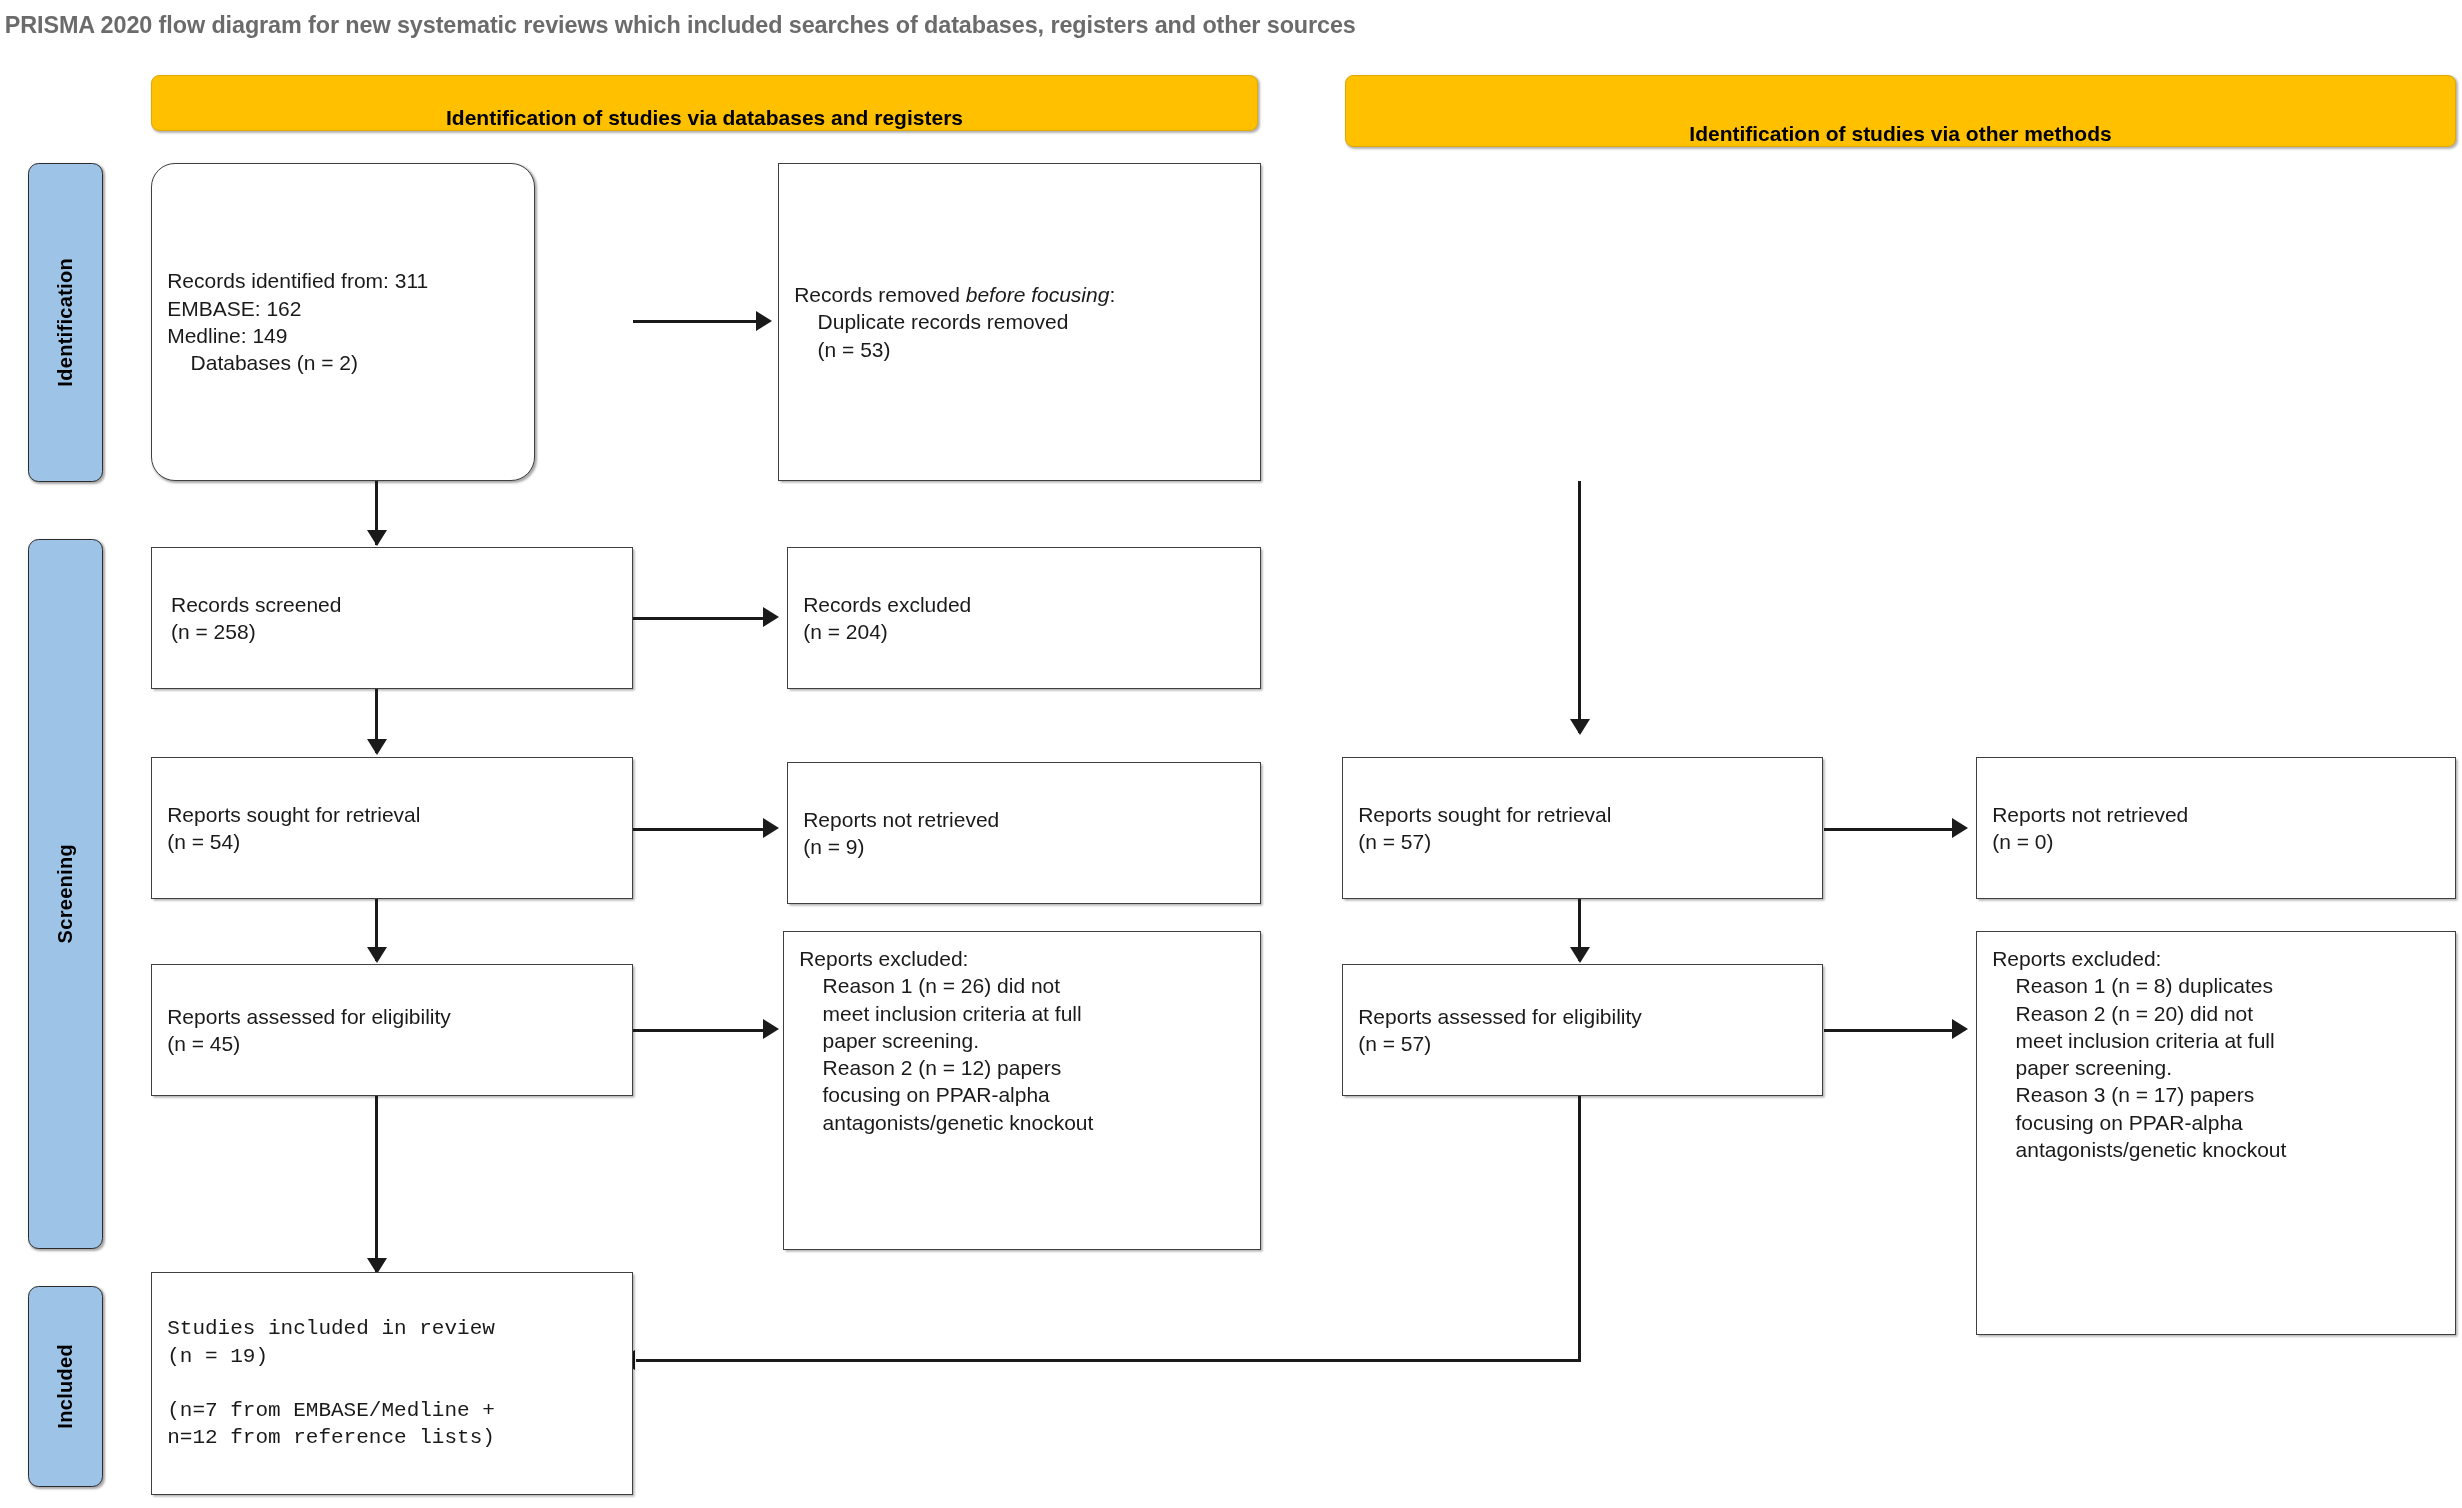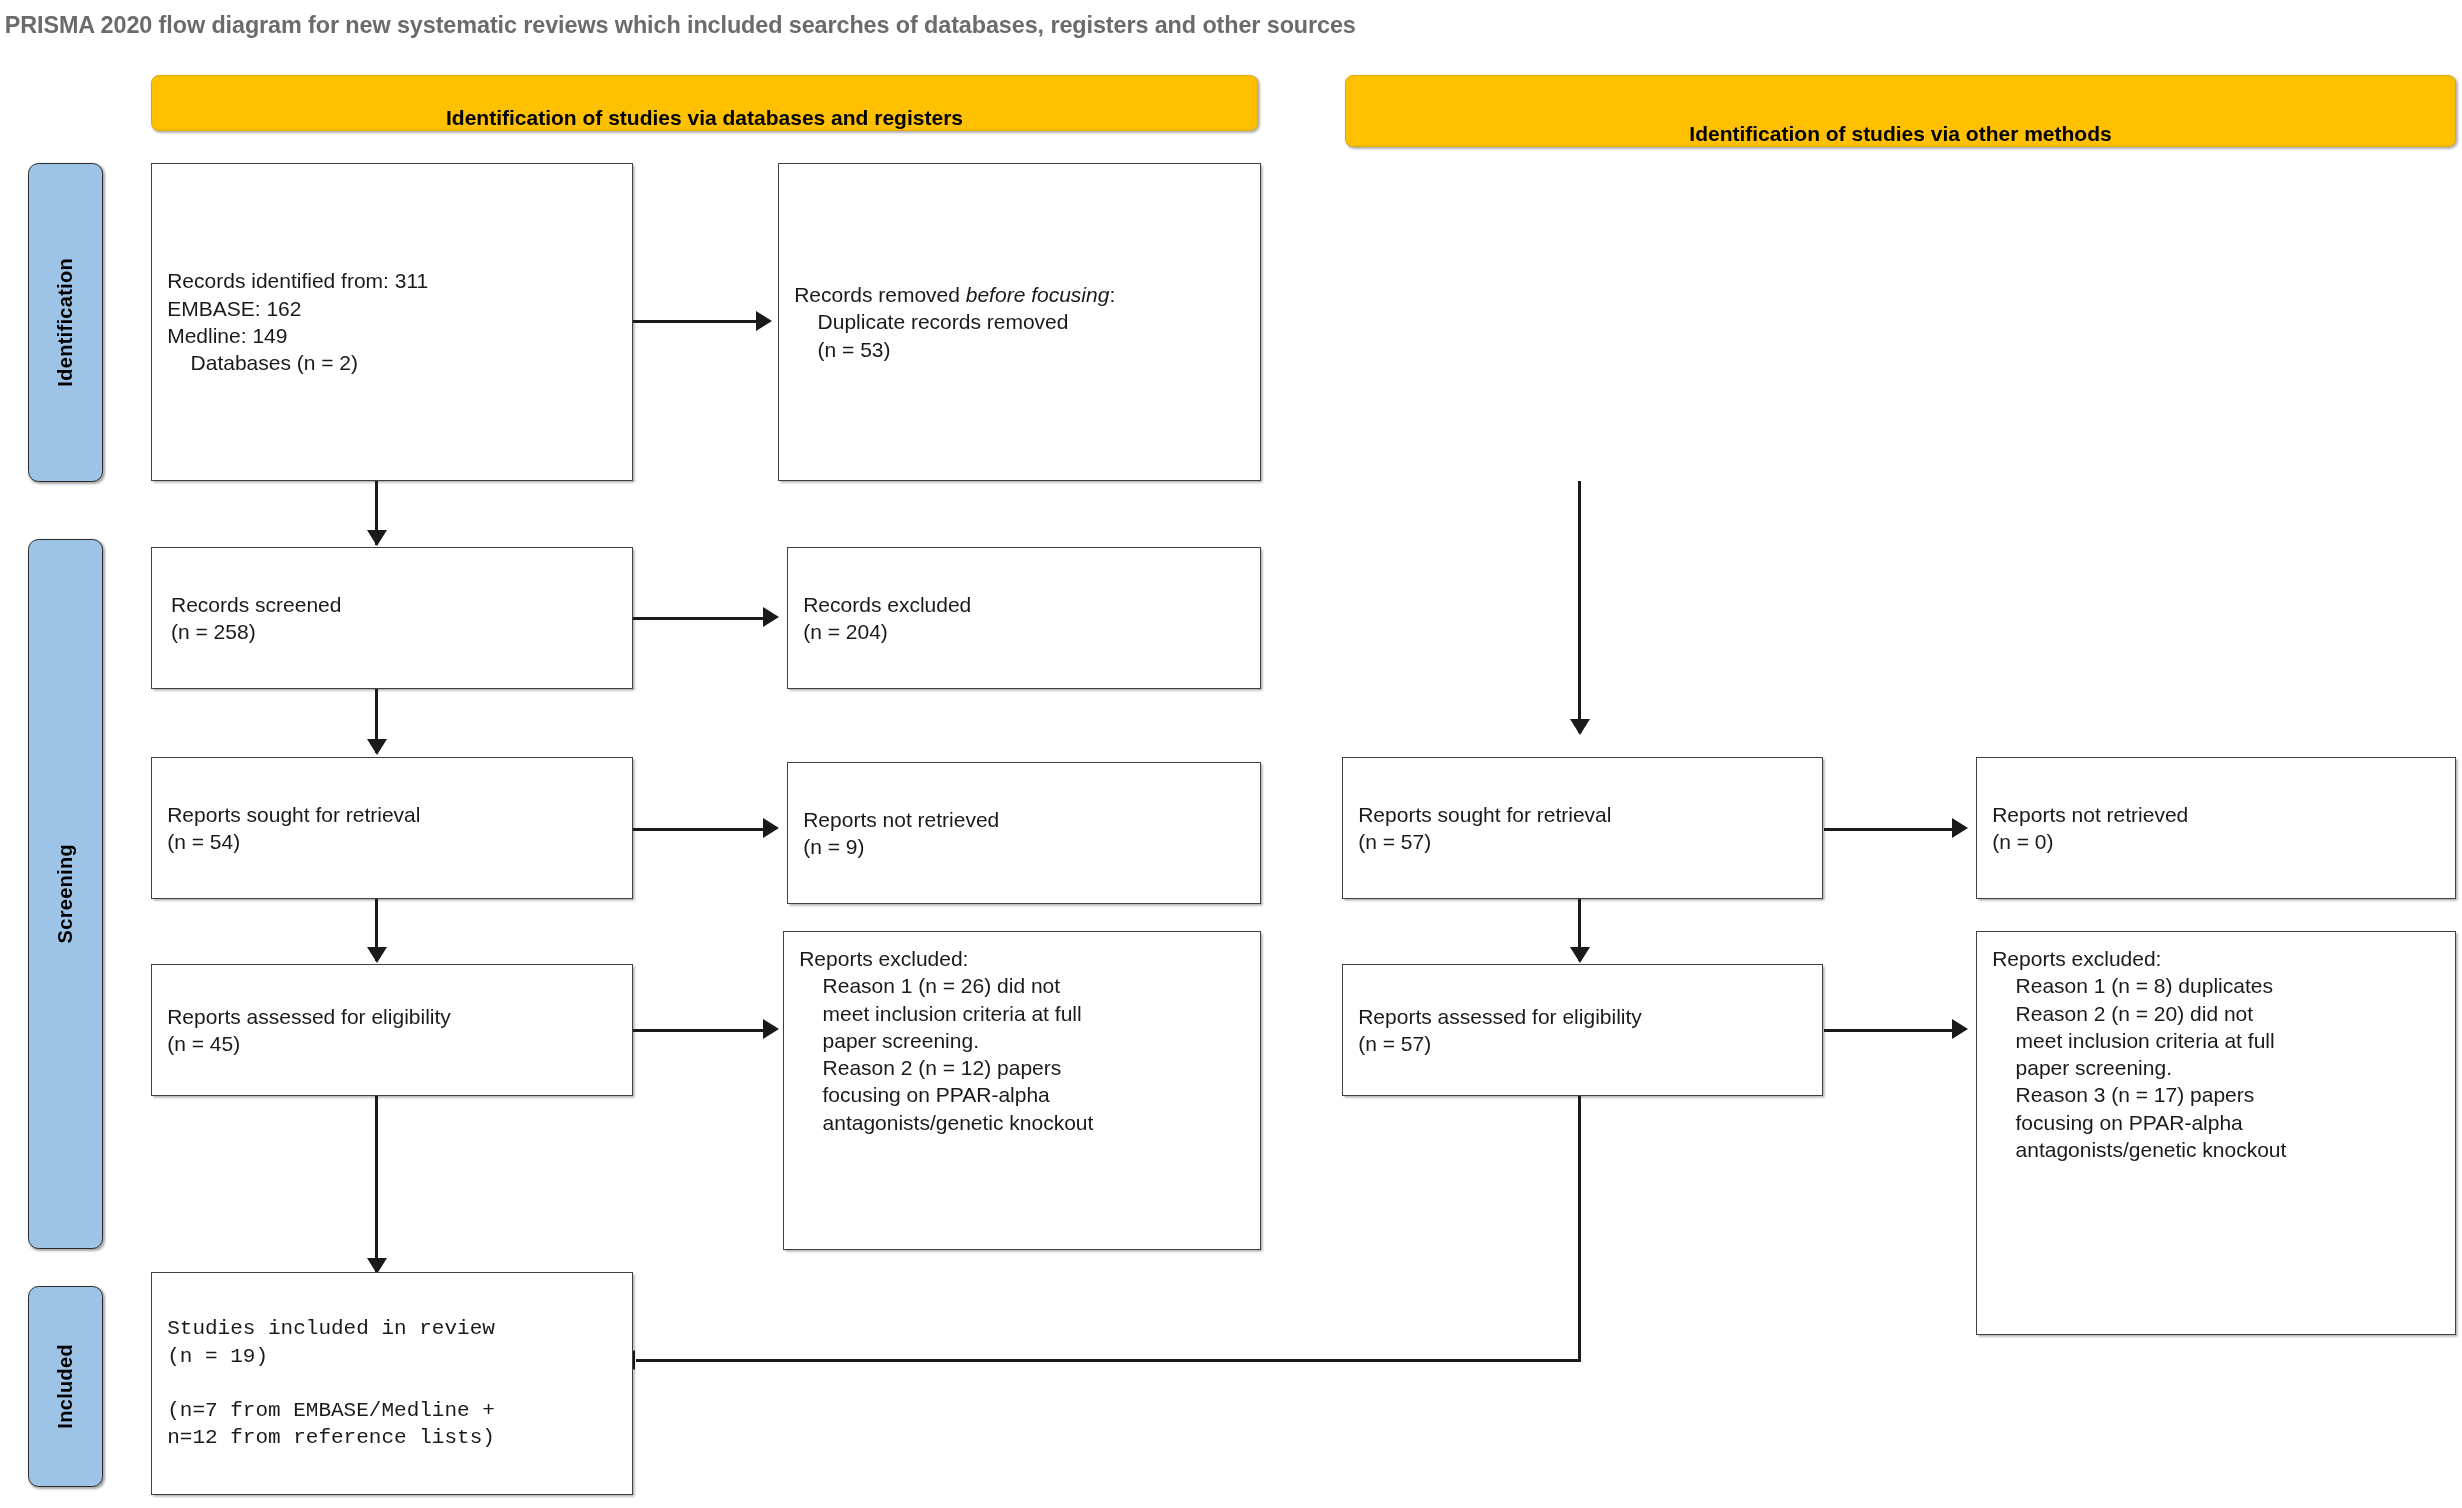--- a/index.html
+++ b/index.html
@@ -138,21 +138,21 @@
   </div>
 
   <div class="phase-label" style="left:28px; top:539px; width:75px; height:710px;">
     <span>Screening</span>
   </div>
 
   <div class="phase-label" style="left:28px; top:1286px; width:75px; height:201px;">
     <span>Included</span>
   </div>
 
-  <div class="fbox" style="left:151px; top:163px; width:482px; height:318px;">
+  <div class="fbox" style="left:151px; top:163px; width:384px; height:318px;border-radius:24px;">
     <div class="btext">Records identified from: 311
 EMBASE: 162
 Medline: 149
     Databases (n = 2)</div>
   </div>
 
   <div class="fbox" style="left:778px; top:163px; width:483px; height:318px;">
     <div class="btext"><span>Records removed </span><span class="ital">before focusing</span><span>:
     Duplicate records removed
     (n = 53)</span></div>

